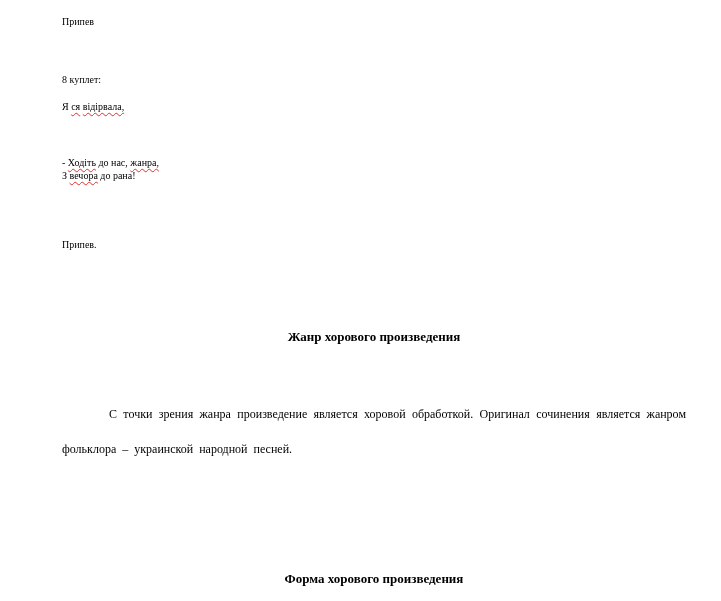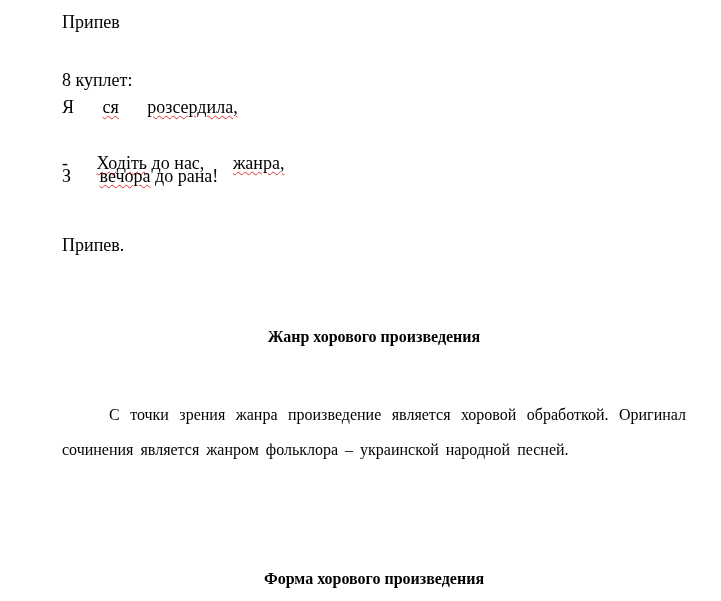--- a/index.html
+++ b/index.html
@@ -19,62 +19,61 @@
       position: absolute;
       left: 0;
       top: 0;
       width: 721px;
       height: 601px;
       background: #ffffff;
     }
     .line {
       position: absolute;
       left: 62px;
-      font-size: 18px;
+      font-size: 10px;
       line-height: 18px;
       white-space: nowrap;
     }
     .sp {
       text-decoration: underline wavy #e03030;
       text-decoration-thickness: 1px;
       text-underline-offset: 2px;
-      margin-left: 24px;
     }
     .heading {
       position: absolute;
       left: 62px;
       width: 624px;
       text-align: center;
       font-weight: bold;
-      font-size: 16px;
+      font-size: 13px;
       line-height: 22px;
       white-space: nowrap;
     }
     .para {
       position: absolute;
       left: 62px;
       width: 624px;
       top: 397px;
-      font-size: 16px;
+      font-size: 12px;
       line-height: 35px;
       text-align: justify;
       text-indent: 47px;
       word-spacing: 3px;
     }
   </style>
 </head>
 <body>
 
 <div class="page">
 
   <div class="line" style="top:13px">Припев</div>
 
   <div class="line" style="top:71px">8 куплет:</div>
 
-  <div class="line" style="top:98px"><span>Я</span> <span class="sp">ся</span> <span class="sp">розсердила,</span></div>
+  <div class="line" style="top:98px"><span>Я</span> <span class="sp">ся</span> <span class="sp">відірвала,</span></div>
 
 
   <div class="line" style="top:154px"><span>- </span><span class="sp">Ходіть</span><span> до нас, </span><span class="sp">жанра,</span></div>
 
   <div class="line" style="top:167px"><span>З </span><span class="sp">вечора</span><span> до рана!</span></div>
 
   <div class="line" style="top:236px">Припев.</div>
 
   <div class="heading" style="top:326px">Жанр хорового произведения</div>
 

